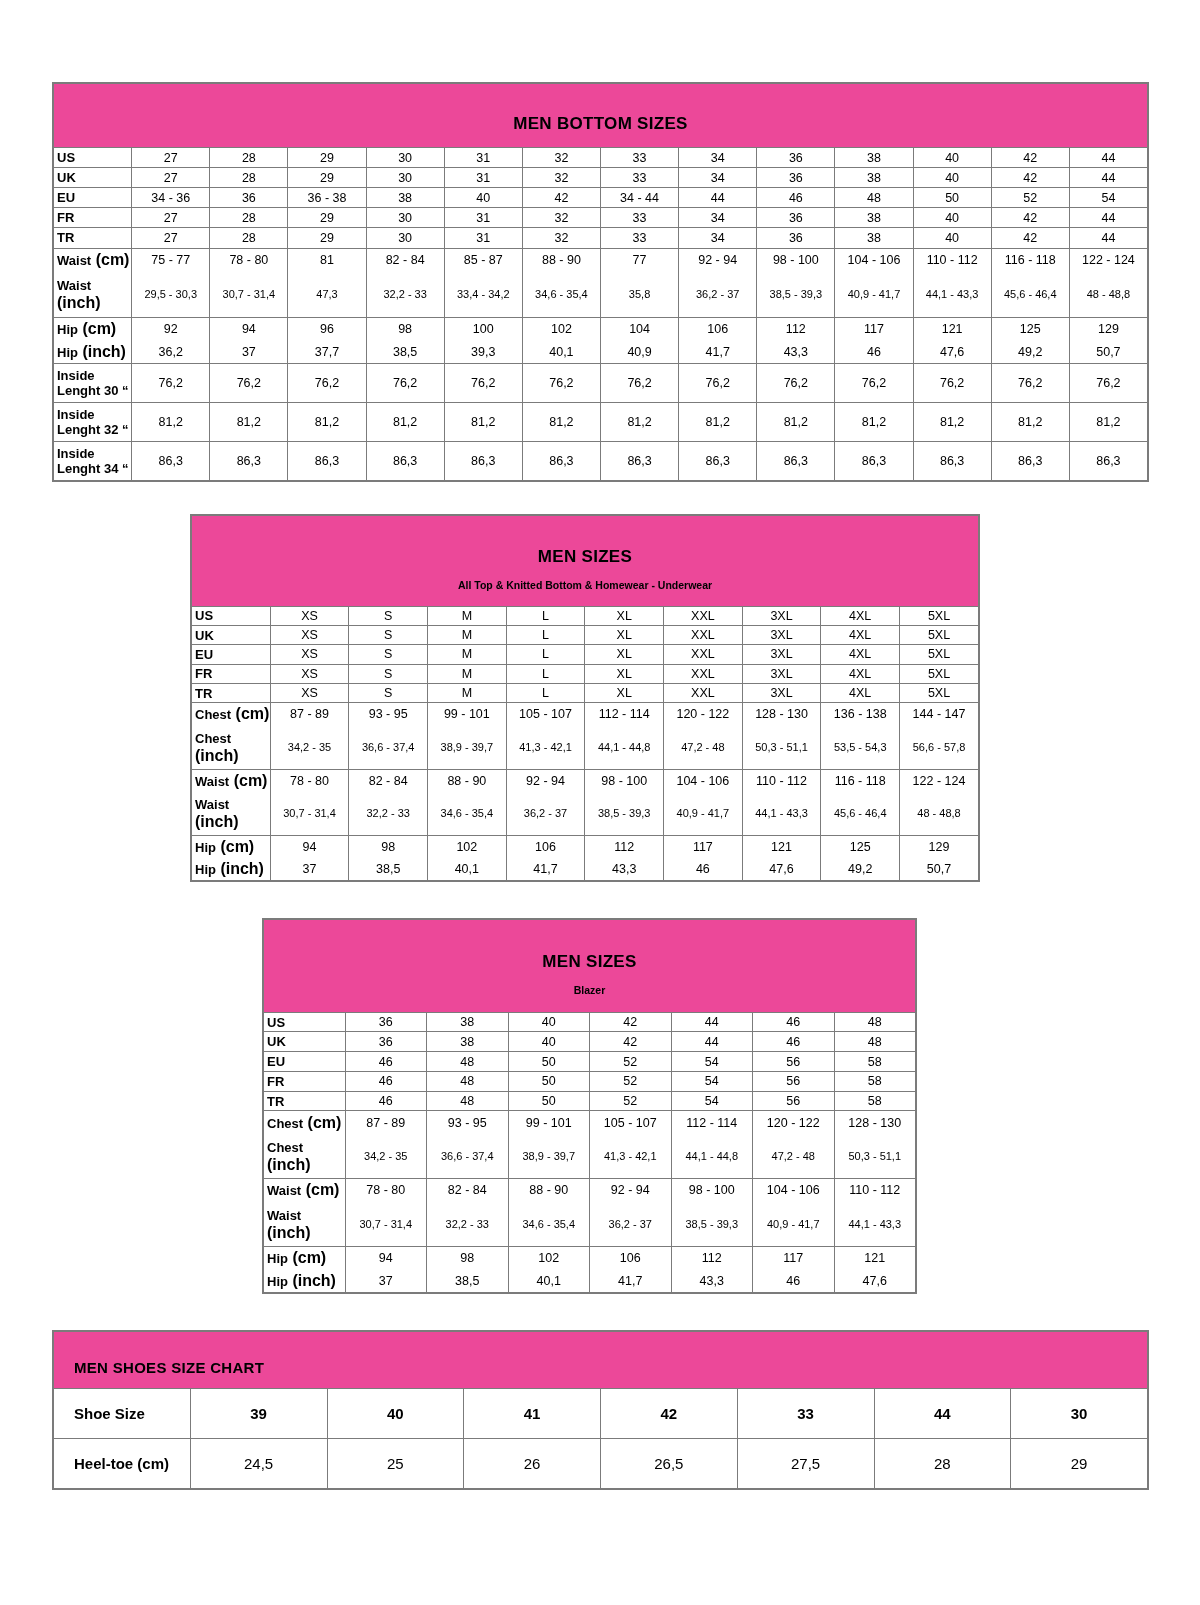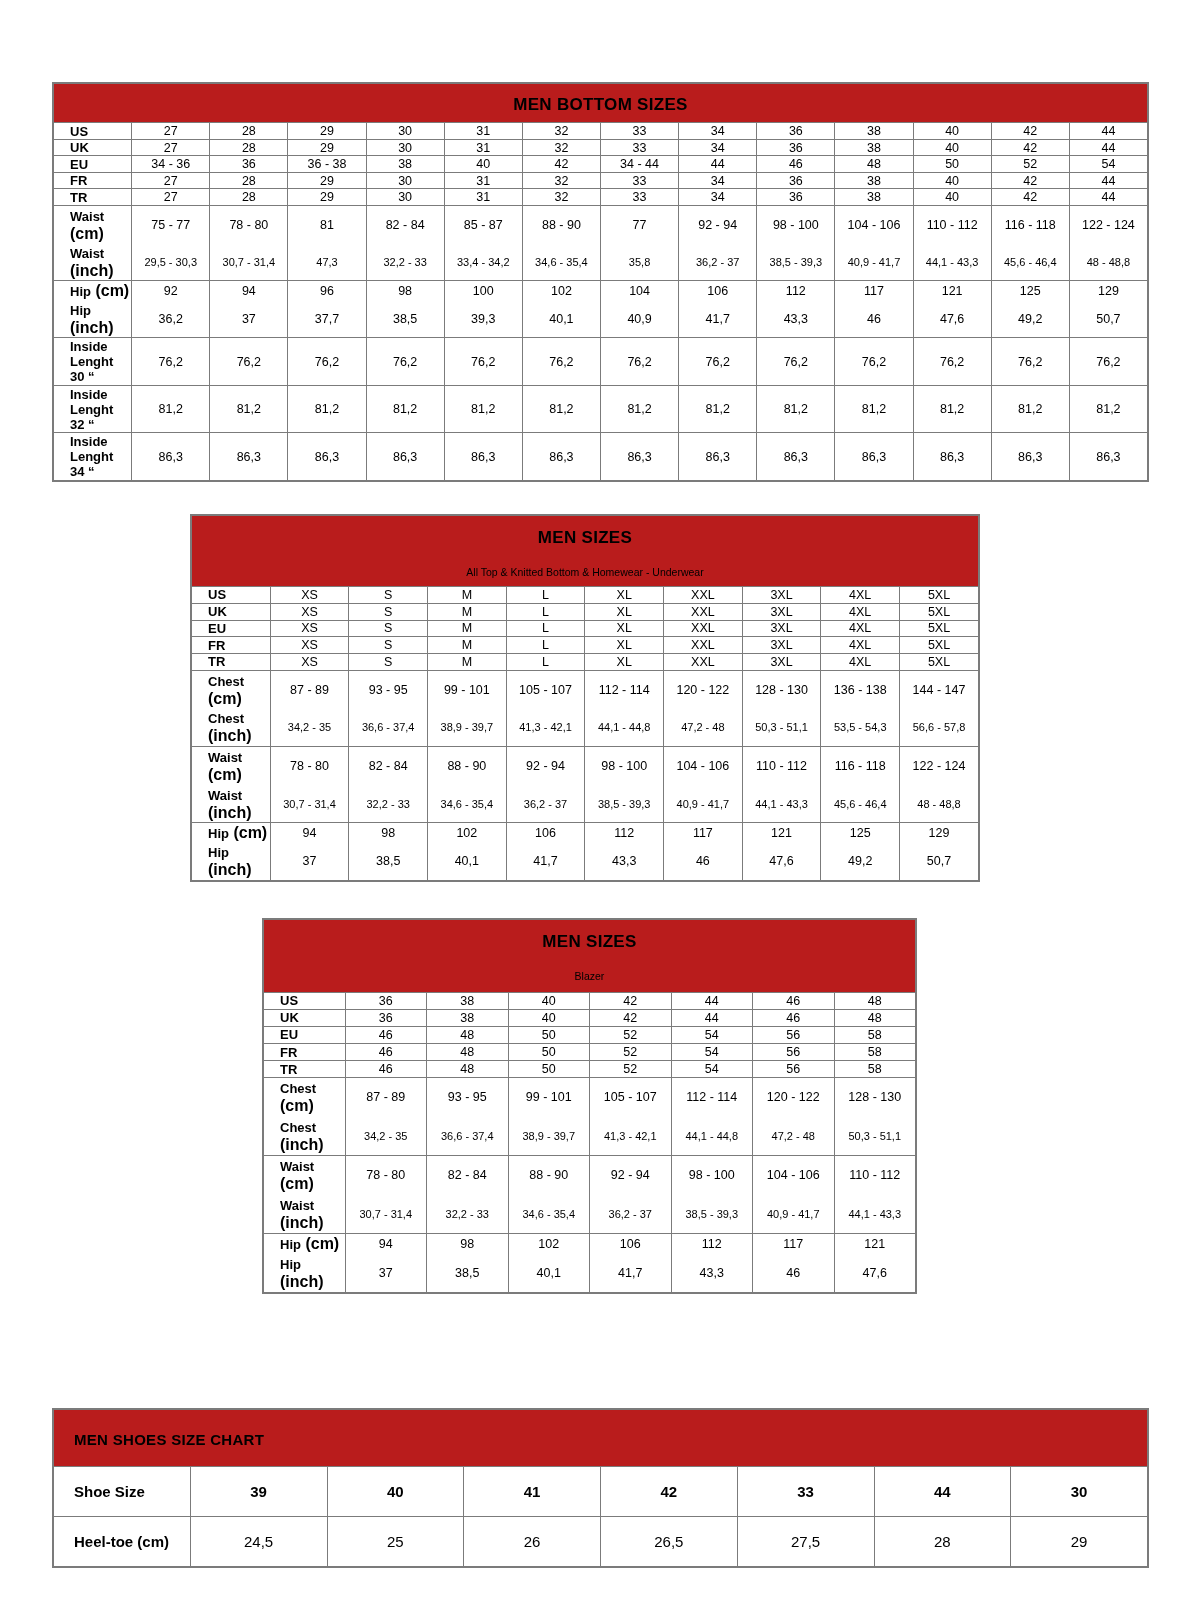--- a/index.html
+++ b/index.html
@@ -34,37 +34,37 @@
   }
   td, th {
     border: 1px solid #7b7b7b;
     text-align: center;
     vertical-align: middle;
     font-size: 12.5px;
     padding: 0;
     box-sizing: border-box;
   }
   .title-cell {
-    background: #b91c1c;
+    background: #ec4899;
     font-weight: bold;
     font-size: 17px;
     letter-spacing: 0.3px;
     border: 1px solid #7b7b7b;
-    padding: 10px 0 7px 0;
+    padding: 23px 0 7px 0;
   }
   .title-cell .sub {
     display: block;
     font-size: 10.5px;
-    font-weight: normal;
+    font-weight: bold;
     letter-spacing: 0;
-    margin-top: 18px;
+    margin-top: 12px;
   }
   .rowlabel {
     text-align: left;
-    padding-left: 16px;
+    padding-left: 3px;
     font-weight: bold;
     font-size: 13px;
   }
   .rowlabel .unit {
     font-weight: bold;
     font-size: 16px;
   }
   .nb { border-bottom: none; }
   .nt { border-top: none; }
   .small { font-size: 11px; }
@@ -92,21 +92,21 @@
     left: 262px;
     top: 918px;
     width: 655px;
     height: 376px;
   }
   #chart-blazer td:first-child { width: 150px; }
 
   
   #chart-shoes {
     left: 52px;
-    top: 1408px;
+    top: 1330px;
     width: 1097px;
     height: 160px;
   }
   #chart-shoes td:first-child { width: 240px; text-align: left; padding-left: 20px; font-weight: bold; font-size: 15px;}
   #chart-shoes td { font-size: 15px; height: 46px; }
   #chart-shoes .title-cell { font-size: 19px; height: 52px; }
   #chart-shoes .hdr { font-weight: bold; }
 </style>
 </head>
 <body>

